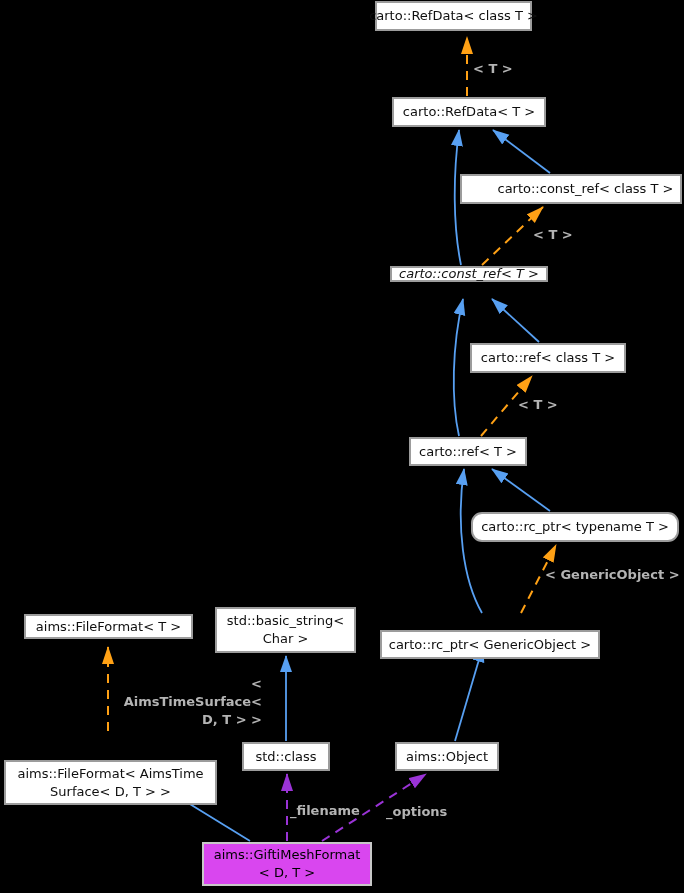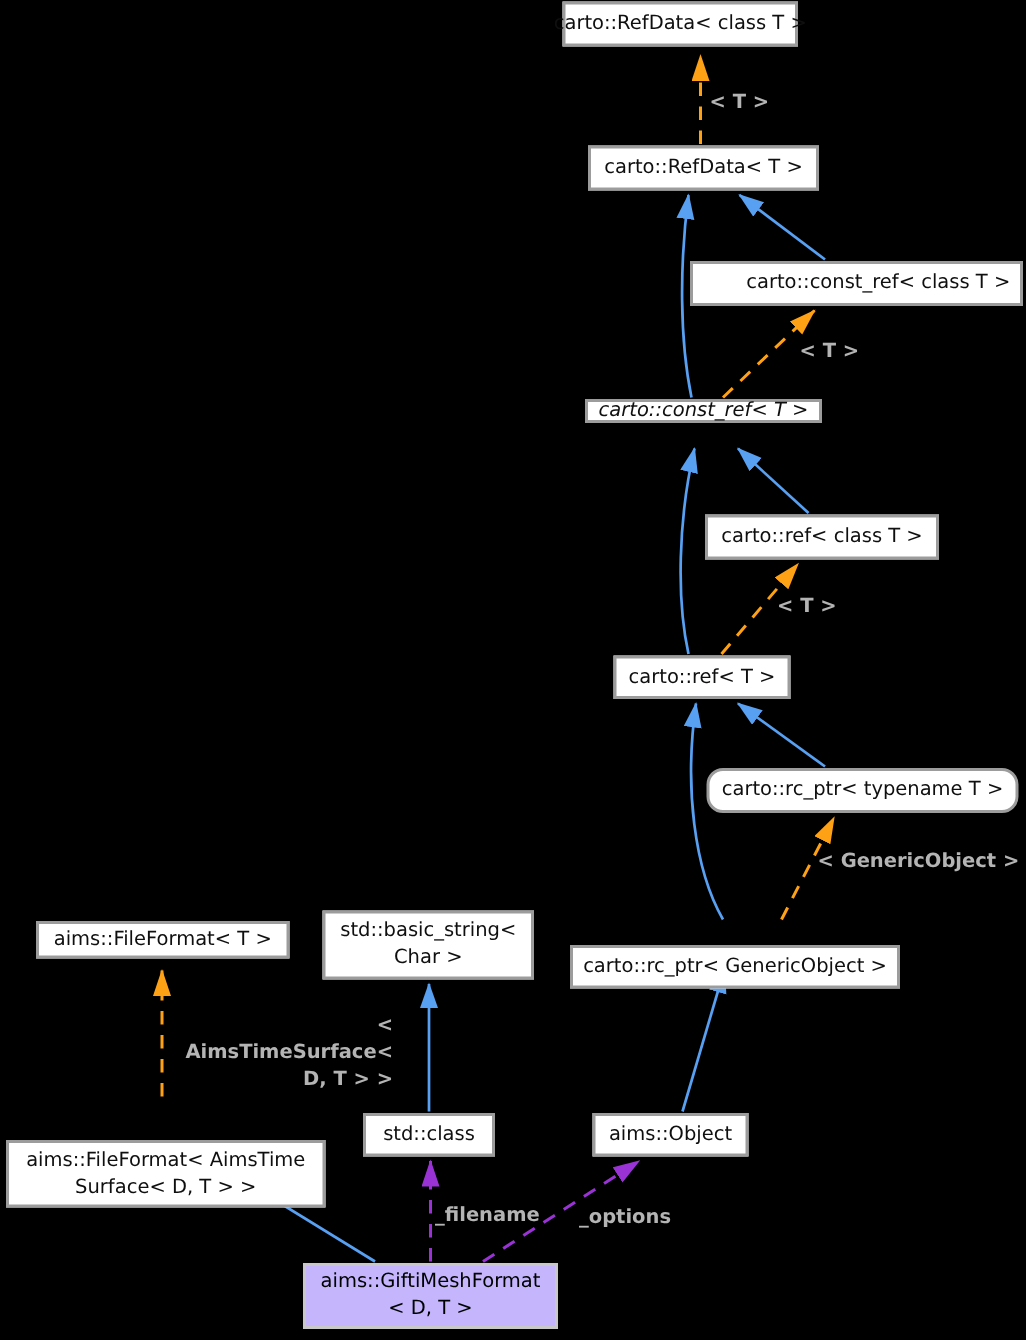--- a/index.html
+++ b/index.html
@@ -27,21 +27,21 @@
     flex-direction: column;
     align-items: center;
     justify-content: center;
     text-align: center;
     font-size: 13px;
     line-height: 18px;
     white-space: nowrap;
     cursor: pointer;
   }
   .node.selected {
-    background: #c4b5fd;
+    background: #d946ef;
     border-color: #c8c8c8;
     color: #000;
     cursor: default;
   }
   .elabel {
     position: absolute;
     color: #b4b4b4;
     font-size: 13px;
     font-weight: 600;
     line-height: 18px;

